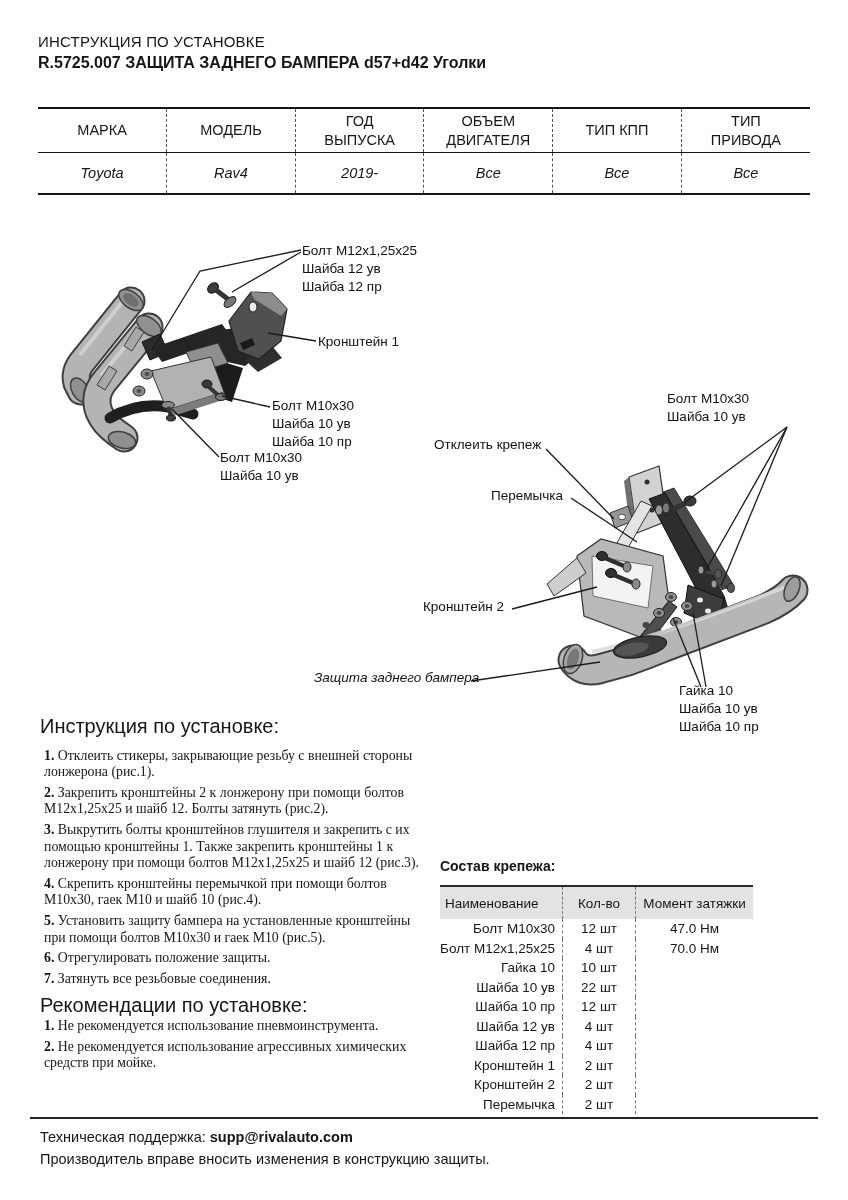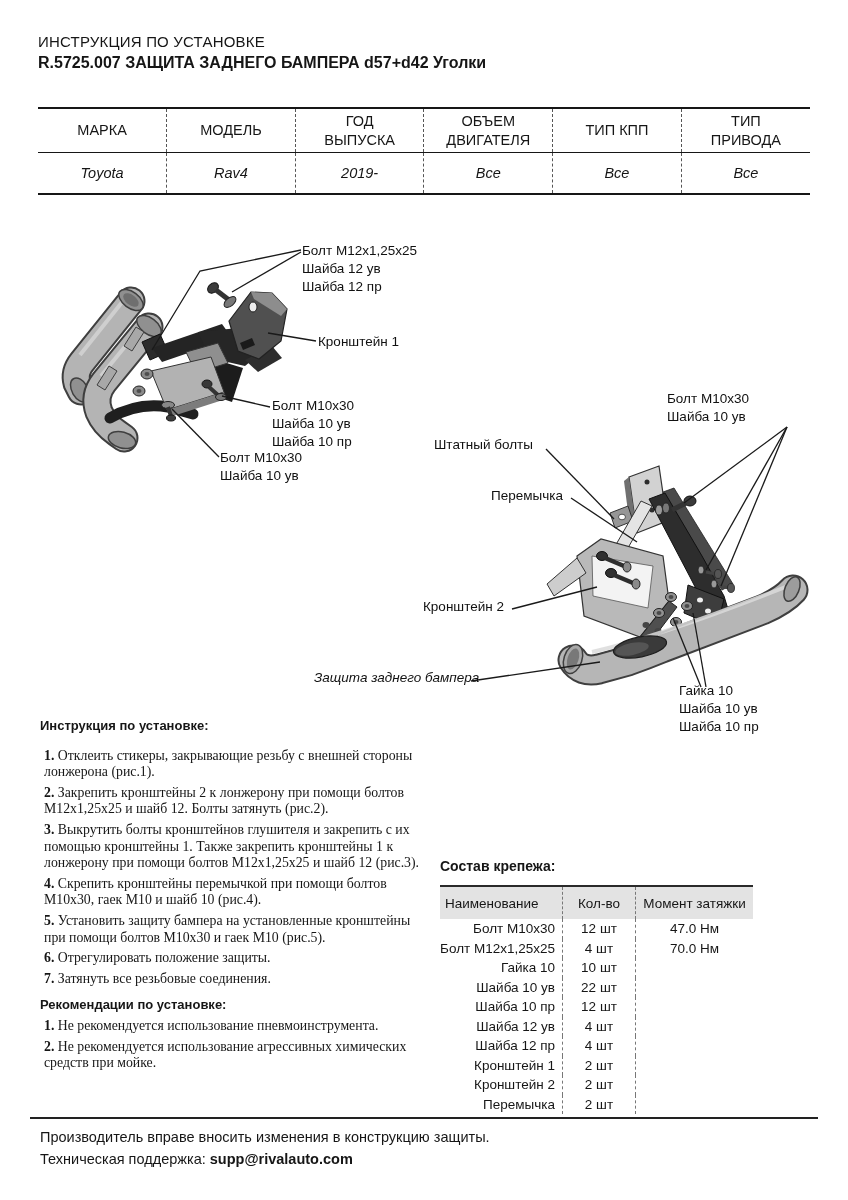--- a/index.html
+++ b/index.html
@@ -25,21 +25,21 @@
 
   
   .diagram-area { position:absolute; left:0; top:230px; width:848px; height:520px; }
   .diagram-area svg { position:absolute; left:0; top:0; }
   .dlabel { position:absolute; font-size:13.5px; line-height:18px;
             white-space:pre-line; color:#111; }
 
   
   .instructions { position:absolute; left:40px; top:718px; width:398px;
                   font-size:13.8px; line-height:16.6px; }
-  .sec-title { font-size:13px; font-weight:bold; margin:0 0 13px 0; }
+  .sec-title { font-size:20px; font-weight:normal; margin:0 0 13px 0; }
   .step, .rec-item { margin:4px;font-family:Liberation Serif, serif; }
   .rec-title { margin:10px 0 4px 0; }
 
   
   .parts { position:absolute; left:440px; top:858px; width:313px; font-size:13.5px; }
   .parts-title { font-size:14px; font-weight:bold; margin-bottom:11px; }
   .pt { border-top:2px solid #2a2a2a; }
   .pt-head { display:grid; grid-template-columns:122px 73px 118px;
              background:#e3e3e3; height:32px; align-items:center; }
   .pt-row  { display:grid; grid-template-columns:122px 73px 118px;
@@ -224,21 +224,21 @@
 Шайба 12 ув
 Шайба 12 пр</div>
     <div class="dlabel" style="left:318px; top:103px;">Кронштейн 1</div>
     <div class="dlabel" style="left:272px; top:167px;">Болт М10х30
 Шайба 10 ув
 Шайба 10 пр</div>
     <div class="dlabel" style="left:220px; top:219px;">Болт М10х30
 Шайба 10 ув</div>
     <div class="dlabel" style="left:667px; top:160px;">Болт М10х30
 Шайба 10 ув</div>
-    <div class="dlabel" style="left:434px; top:206px;">Штатный болты</div>
+    <div class="dlabel" style="left:434px; top:206px;">Отклеить крепеж</div>
     <div class="dlabel" style="left:491px; top:257px;">Перемычка</div>
     <div class="dlabel" style="left:423px; top:368px;">Кронштейн 2</div>
     <div class="dlabel" style="left:314px; top:439px;font-style:italic;">Защита заднего бампера</div>
     <div class="dlabel" style="left:679px; top:452px;">Гайка 10
 Шайба 10 ув
 Шайба 10 пр</div>
   </div>
 
   <div class="instructions">
     <p class="sec-title">Инструкция по установке:</p>
@@ -311,17 +311,17 @@
       <div class="pt-row">
         <div class="pt-name">Перемычка</div>
         <div class="pt-qty col-sep">2 шт</div>
         <div class="pt-torque col-sep"></div>
       </div>
     </div>
   </div>
 
   <div class="footer-rule"></div>
   <div class="footer">
+    <div><span>Техническая поддержка: </span><span class="email">supp@rivalauto.com</span></div>
     <div>Производитель вправе вносить изменения в конструкцию защиты.</div>
-    <div><span>Техническая поддержка: </span><span class="email">supp@rivalauto.com</span></div>
   </div>
 
 </div>
 
 </body></html>

